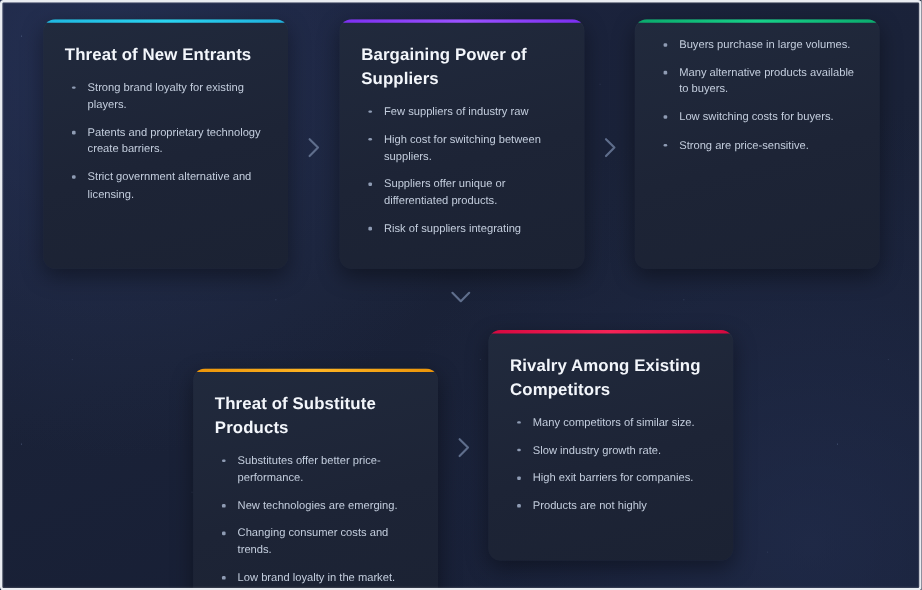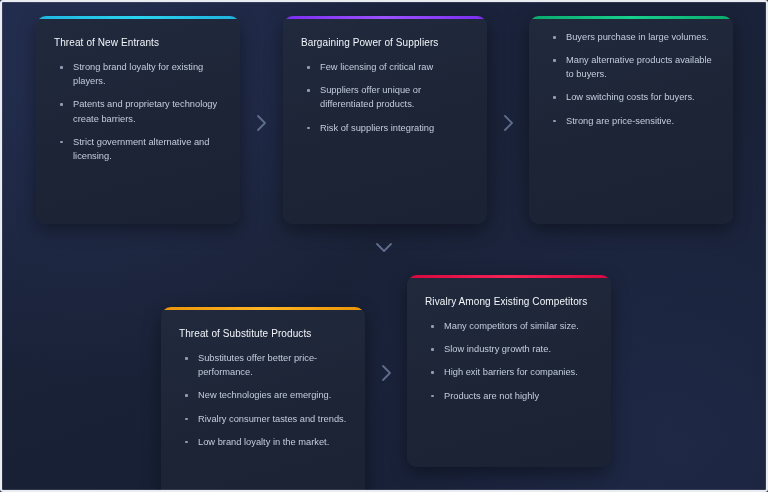--- a/index.html
+++ b/index.html
@@ -58,22 +58,22 @@
     overflow:hidden;
   }
   .card .accent {
     position:absolute;
     top:0; left:0; right:0;
     height:3px;
     border-top-left-radius:10px;
     border-top-right-radius:10px;
   }
   .card h3 {
-    font-size:10px;
-    font-weight:400;
+    font-size:14px;
+    font-weight:700;
     letter-spacing:.1px;
     color:#f3f6fb;
     line-height:1.42;
     margin:6px 0 10px 4px;
   }
   .card ul { list-style:none; margin:0; padding:0 2px 0 10px; }
   .card li {
     position:relative;
     font-size:9.3px;
     line-height:1.52;
@@ -120,21 +120,22 @@
   <div class="conn" style="left:240px; top:108px; width:42px; height:30px;">
     <svg width="13" height="20" viewBox="0 0 13 20">
       <path d="M3 3 L10 10 L3 17" fill="none" stroke="#5f6e8c" stroke-width="1.8" stroke-linecap="round" stroke-linejoin="round"></path>
     </svg>
   </div>
 
   <div class="card" style="left:283px; top:16px; width:204px; height:208px;">
     <div class="accent" style="background:linear-gradient(90deg,#7b2ef0 0%,#9b52ff 50%,#7a2df0 100%);"></div>
     <h3>Bargaining Power of Suppliers</h3>
     <ul>
-      <li>Few licensing of critical raw</li>
+      <li>Few suppliers of industry raw</li>
+      <li>High cost for switching between suppliers.</li>
       <li>Suppliers offer unique or differentiated products.</li>
       <li>Risk of suppliers integrating</li>
     </ul>
   </div>
 
   <div class="conn" style="left:487px; top:108px; width:42px; height:30px;">
     <svg width="13" height="20" viewBox="0 0 13 20">
       <path d="M3 3 L10 10 L3 17" fill="none" stroke="#5f6e8c" stroke-width="1.8" stroke-linecap="round" stroke-linejoin="round"></path>
     </svg>
   </div>
@@ -154,21 +155,21 @@
       <path d="M3 3 L10 10 L17 3" fill="none" stroke="#5f6e8c" stroke-width="1.8" stroke-linecap="round" stroke-linejoin="round"></path>
     </svg>
   </div>
 
   <div class="card" style="left:161px; top:265px; width:204px; height:208px;margin-top:42px;">
     <div class="accent" style="background:linear-gradient(90deg,#eb9409 0%,#ffb524 50%,#ea9308 100%);"></div>
     <h3>Threat of Substitute Products</h3>
     <ul>
       <li>Substitutes offer better price-performance.</li>
       <li>New technologies are emerging.</li>
-      <li>Rivalry consumer tastes and trends.</li>
+      <li>Changing consumer costs and trends.</li>
       <li>Low brand loyalty in the market.</li>
     </ul>
   </div>
 
   <div class="conn" style="left:365px; top:358px; width:42px; height:30px;">
     <svg width="13" height="20" viewBox="0 0 13 20">
       <path d="M3 3 L10 10 L3 17" fill="none" stroke="#5f6e8c" stroke-width="1.8" stroke-linecap="round" stroke-linejoin="round"></path>
     </svg>
   </div>
 

